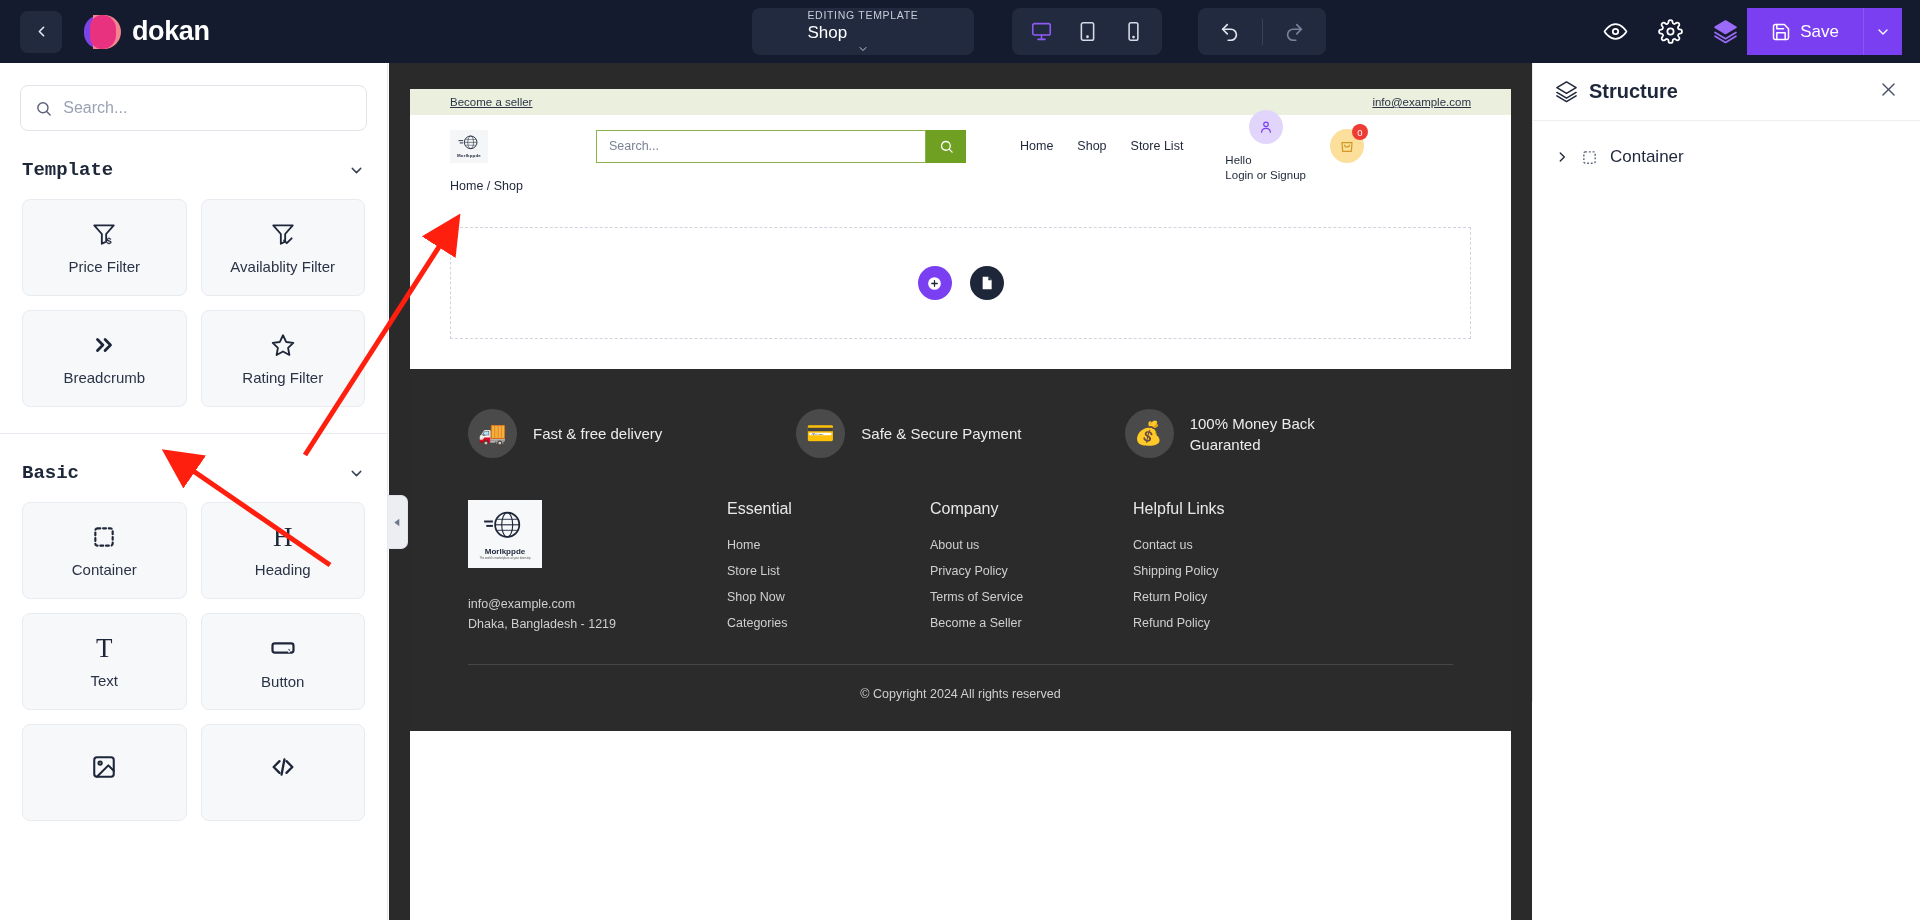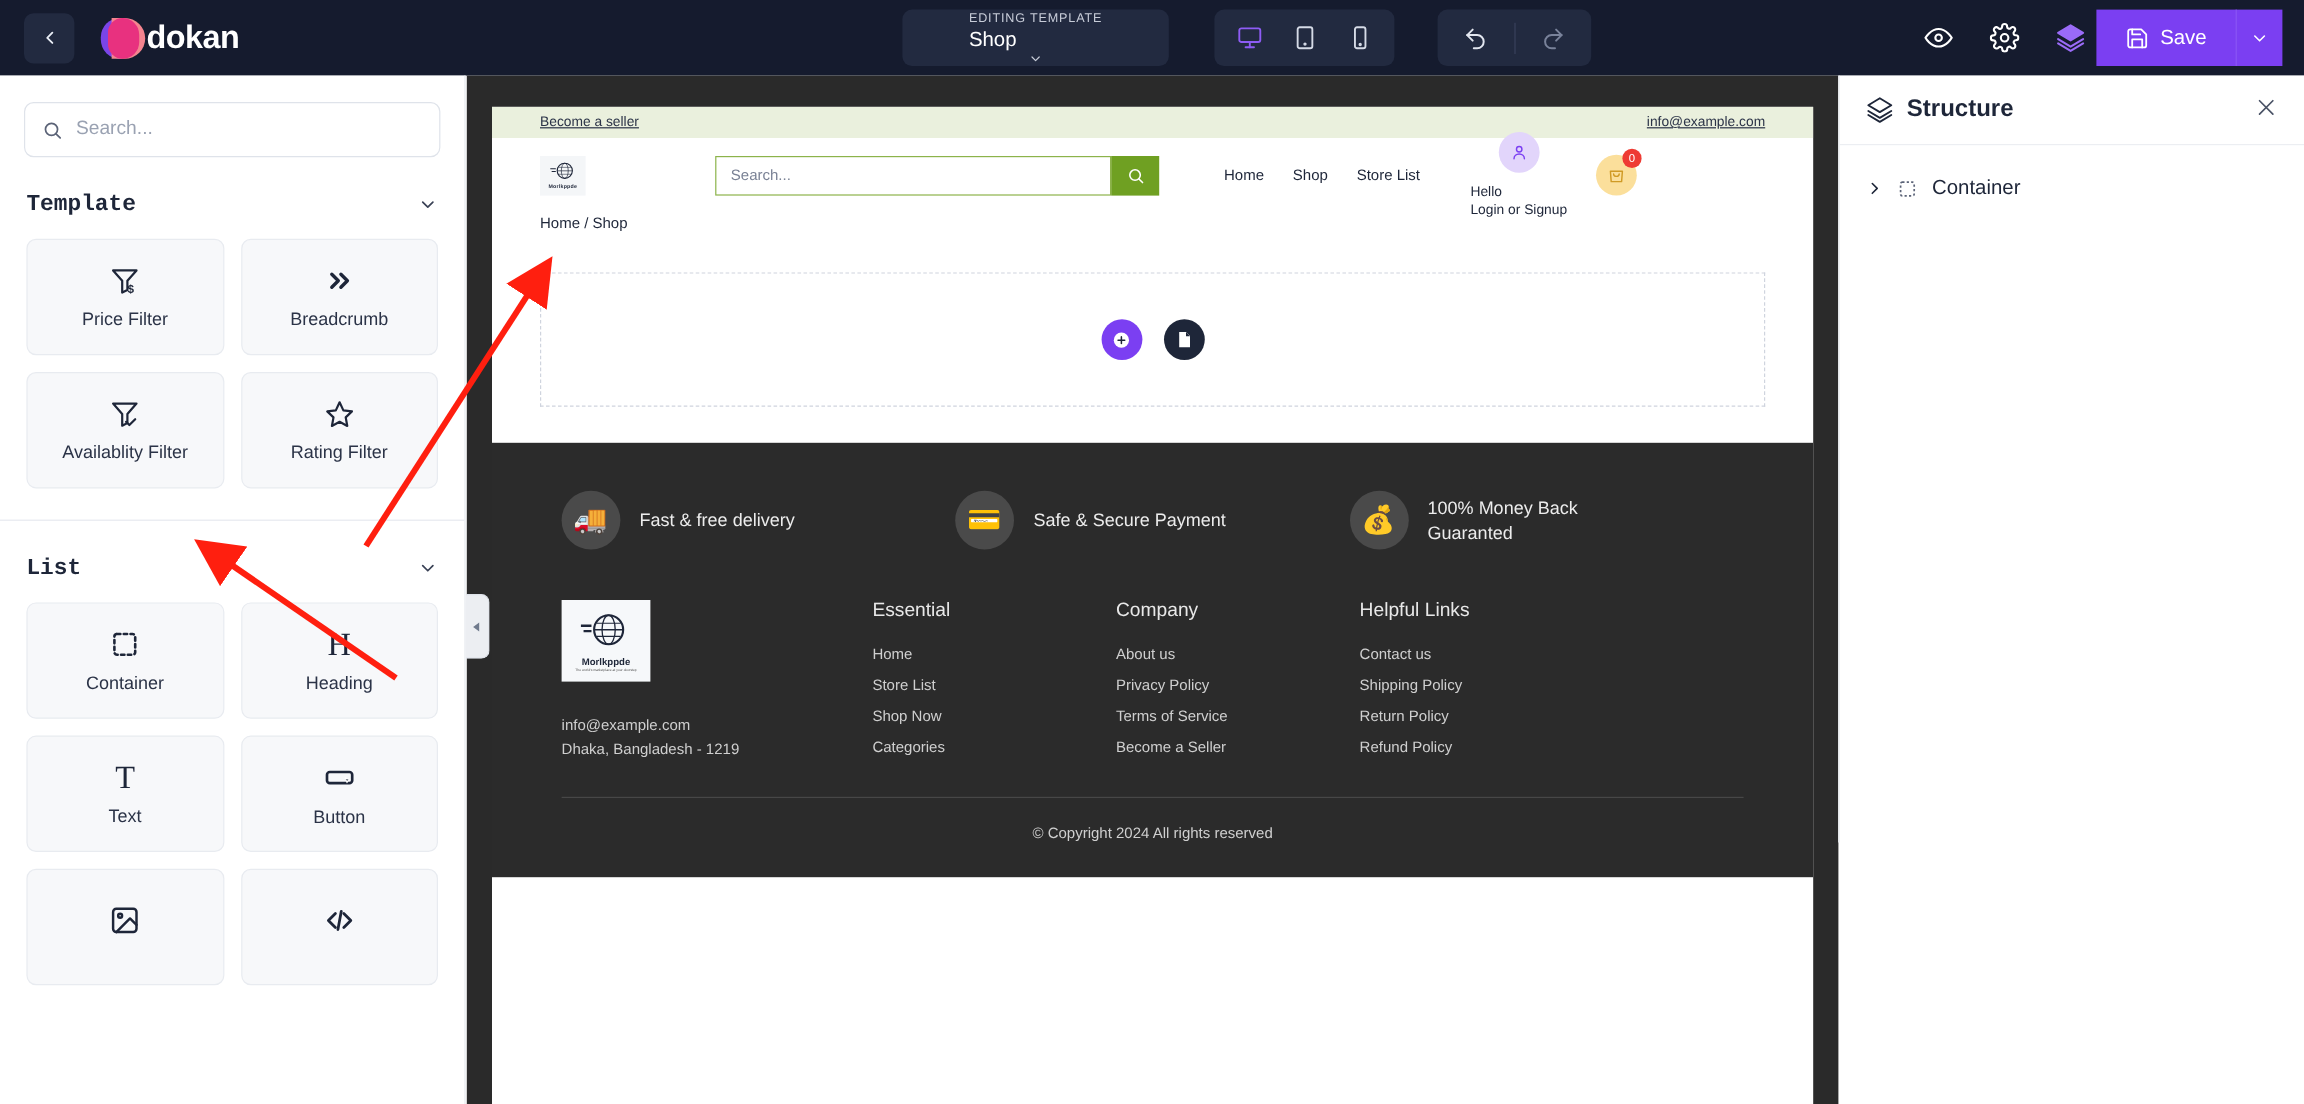--- a/index.html
+++ b/index.html
@@ -15,21 +15,21 @@
     width: 1920px; height: 63px;
     background: #151b2e;
     display: flex; align-items: center;
   }
   .back-btn {
     width: 42px; height: 42px; margin-left: 20px;
     background: #222a40; border-radius: 8px;
     display: flex; align-items: center; justify-content: center;
     cursor: pointer;
   }
-  .logo-wrap { display: flex; align-items: center; margin-left: 22px; }
+  .logo-wrap { display: flex; align-items: center; margin-left: 22px; gap: 10px; }
   .logo-mark { position: relative; width: 38px; height: 36px; }
   .logo-mark .lm-purple {
     position: absolute; left: 0; top: 1px; width: 20px; height: 34px;
     background: #7a45e8;
     border-radius: 16px 4px 4px 16px;
   }
   .logo-mark .lm-pinklight {
     position: absolute; left: 9px; top: 1px; width: 28px; height: 34px;
     background: #f4848f; border-radius: 0 17px 17px 0;
   }
@@ -382,45 +382,45 @@
   </div>
   <div class="widget-grid">
     <div class="widget-card">
       <svg width="26" height="26" viewBox="0 0 24 24" fill="none" stroke="#1e2639" stroke-width="1.7" stroke-linecap="round" stroke-linejoin="round">
         <path d="M3 4h18l-7 8v7l-4 2v-9L3 4z"></path>
         <text x="14" y="21" font-size="9" fill="#1e2639" stroke="none" font-family="Liberation Sans, sans-serif" font-weight="bold">$</text>
       </svg>
       <div class="wlabel">Price Filter</div>
     </div>
     <div class="widget-card">
+      <svg width="26" height="26" viewBox="0 0 24 24" fill="none" stroke="#1e2639" stroke-width="1.7" stroke-linecap="round" stroke-linejoin="round">
+        <path d="M3 4h18l-7 8v7l-4 2v-9L3 4z"></path>
+        <polyline points="13 18 15.5 20.5 20 16"></polyline>
+      </svg>
+      <div class="wlabel">Availablity Filter</div>
+    </div>
+    <div class="widget-card">
       <svg width="26" height="26" viewBox="0 0 24 24" fill="none" stroke="#1e2639" stroke-width="2.6" stroke-linecap="round" stroke-linejoin="round">
         <polyline points="6 7 11 12 6 17"></polyline>
         <polyline points="13 7 18 12 13 17"></polyline>
       </svg>
       <div class="wlabel">Breadcrumb</div>
     </div>
     <div class="widget-card">
       <svg width="26" height="26" viewBox="0 0 24 24" fill="none" stroke="#1e2639" stroke-width="1.7" stroke-linecap="round" stroke-linejoin="round">
-        <path d="M3 4h18l-7 8v7l-4 2v-9L3 4z"></path>
-        <polyline points="13 18 15.5 20.5 20 16"></polyline>
-      </svg>
-      <div class="wlabel">Availablity Filter</div>
-    </div>
-    <div class="widget-card">
-      <svg width="26" height="26" viewBox="0 0 24 24" fill="none" stroke="#1e2639" stroke-width="1.7" stroke-linecap="round" stroke-linejoin="round">
         <polygon points="12 3 14.9 9.2 21.5 10 16.7 14.6 17.9 21.2 12 18 6.1 21.2 7.3 14.6 2.5 10 9.1 9.2 12 3"></polygon>
       </svg>
       <div class="wlabel">Rating Filter</div>
     </div>
   </div>
 
   <div class="sec-divider"></div>
 
   <div class="sec-head">
-    <div class="sec-title">List</div>
+    <div class="sec-title">Basic</div>
     <svg width="17" height="17" viewBox="0 0 24 24" fill="none" stroke="#3a4256" stroke-width="2" stroke-linecap="round" stroke-linejoin="round">
       <polyline points="6 9 12 15 18 9"></polyline>
     </svg>
   </div>
   <div class="widget-grid">
     <div class="widget-card">
       <svg width="26" height="26" viewBox="0 0 24 24" fill="none" stroke="#1e2639" stroke-width="2" stroke-dasharray="2.6 2.6" stroke-linecap="round">
         <rect x="4" y="4" width="16" height="16" rx="2"></rect>
       </svg>
       <div class="wlabel">Container</div>

